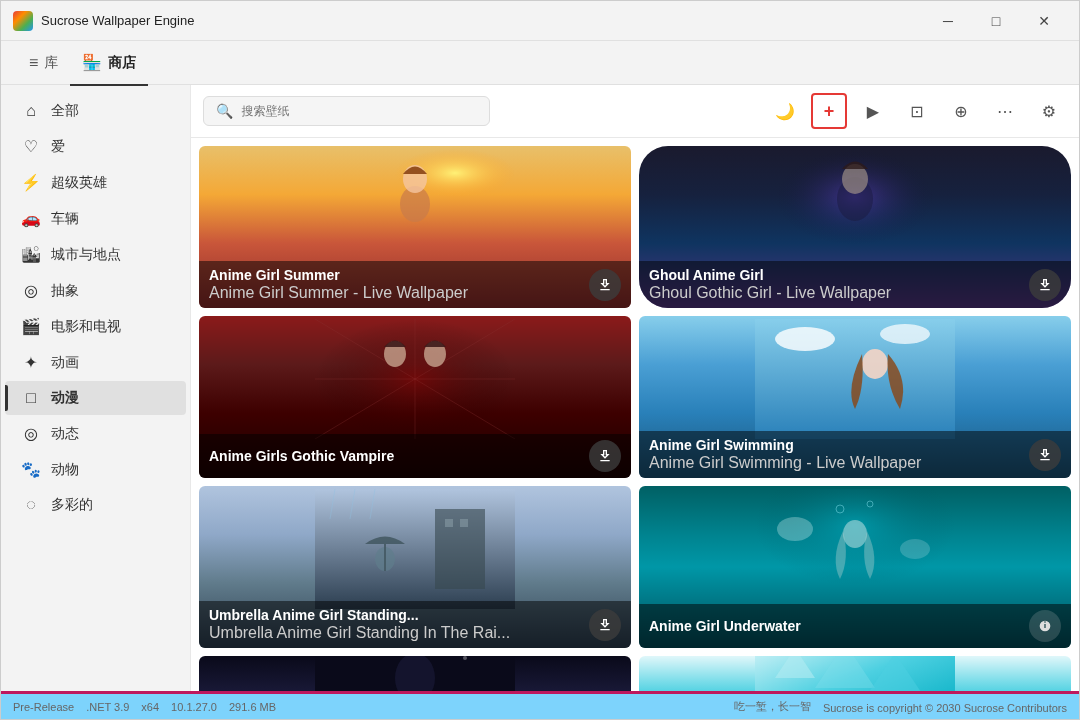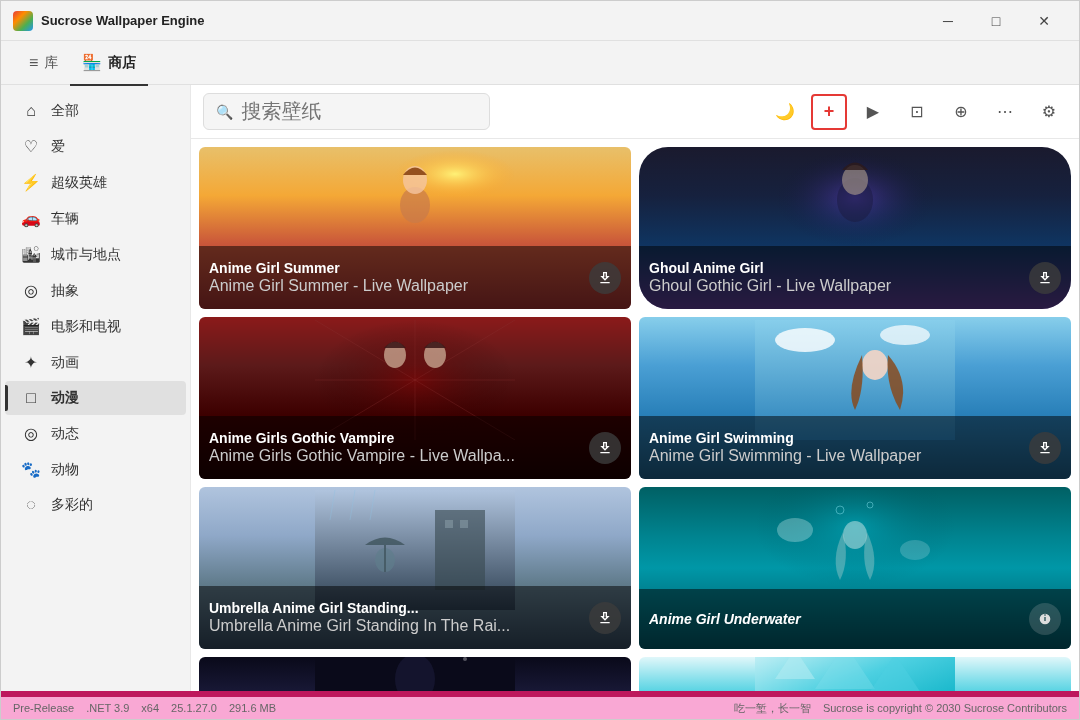--- a/index.html
+++ b/index.html
@@ -33,21 +33,21 @@
     .app-icon {
       width: 20px;
       height: 20px;
       background: linear-gradient(135deg, #e63b3b, #ff8c00, #4caf50, #2196f3);
       border-radius: 4px;
       flex-shrink: 0;
     }
     .title-text {
       font-size: 13px;
       color: #222;
-      font-weight: 700;
+      font-weight: 400;
     }
     .window-controls {
       display: flex;
       align-items: center;
       gap: 2px;
     }
     .win-btn {
       width: 46px;
       height: 32px;
       display: flex;
@@ -174,21 +174,21 @@
       background: #f5f5f5;
       border: 1px solid #ddd;
       border-radius: 6px;
       padding: 6px 12px;
       flex: 1;
       max-width: 380px;
     }
     .search-box input {
       border: none;
       background: transparent;
-      font-size: 20px;
+      font-size: 12px;
       color: #6d28d9;
       outline: none;
       width: 100%;
     }
     .search-icon-svg {
       color: #888;
       font-size: 14px;
     }
     .toolbar-spacer { flex: 1; }
     .toolbar-btn {
@@ -229,21 +229,21 @@
       cursor: pointer;
       height: 162px;
       background: #888;
     }
     .card-info {
       position: absolute;
       bottom: 0;
       left: 0;
       right: 0;
       background: rgba(0,0,0,0.5);
-      padding: 14px 10px;
+      padding: 6px 10px;
       display: flex;
       align-items: center;
       justify-content: space-between;
     }
     .card-text { flex: 1; }
     .card-title {
       font-size: 14px;
       font-weight: 700;
       color: #fff;
       white-space: nowrap;
@@ -287,21 +287,20 @@
       background: linear-gradient(180deg, #8b1a1a 0%, #5c1a1a 30%, #3d0000 60%, #1a0000 100%);
     }
     .card-swimming {
       background: linear-gradient(180deg, #87ceeb 0%, #4a9fd4 30%, #2980b9 60%, #1a5276 100%);
     }
     .card-umbrella {
       background: linear-gradient(180deg, #b0c4de 0%, #8fa8c8 30%, #607b8b 60%, #2c3e50 100%);
     }
     .card-underwater {
       background: linear-gradient(180deg, #006064 0%, #00838f 30%, #0097a7 50%, #004d5a 100%);
-      font-style: italic;
     }
     .card-bottom1 {
       background: linear-gradient(180deg, #0a0a1a 0%, #1a1a3a 50%, #0d0d2b 100%);
     }
     .card-bottom2 {
       background: linear-gradient(180deg, #e0f7fa 0%, #80deea 30%, #26c6da 60%, #00acc1 100%);
     }
 
     
     .card-character {
@@ -312,29 +311,29 @@
       justify-content: center;
       overflow: hidden;
     }
 
     
     .status-bar {
       display: flex;
       align-items: center;
       justify-content: space-between;
       padding: 4px 12px;
-      background: #f9a8d4;
-      border-top: 6px solid #be185d;
+      background: #7dd3fc;
+      border-top: 3px solid #be185d;
       font-size: 11px;
       color: #666;
       flex-shrink: 0;
       height: 28px;
     }
     .status-left { display: flex; align-items: center; gap: 12px; }
-    .status-right { display: flex; align-items: center; gap: 12px; }
+    .status-right { display: flex; align-items: flex-end; gap: 12px; }
   </style>
 </head>
 <body>
 
 <div class="title-bar">
   <div class="title-bar-left">
     <div class="app-icon"></div>
     <span class="title-text">Sucrose Wallpaper Engine</span>
   </div>
   <div class="window-controls">
@@ -503,21 +502,20 @@
 
             <ellipse cx="80" cy="35" rx="11" ry="13" fill="#d4b8a0" opacity="0.7"></ellipse>
             <path d="M69 28 Q80 15 91 28" fill="#3d1a1a" opacity="0.9"></path>
             <ellipse cx="120" cy="35" rx="11" ry="13" fill="#d4b8a0" opacity="0.7"></ellipse>
             <path d="M109 28 Q120 15 131 28" fill="#3d1a1a" opacity="0.9"></path>
           </svg>
         </div>
         <div class="card-info">
           <div class="card-text">
             <div class="card-title">Anime Girls Gothic Vampire</div>
-            <div class="card-subtitle">Anime Girls Gothic Vampire - Live Wallpa...</div>
           </div>
           <div class="download-btn">
             <svg viewBox="0 0 24 24">
                 <path d="M19 9h-4V3H9v6H5l7 7 7-7zm-8 2V5h2v6h1.17L12 13.17 9.83 11H11zm-6 7h14v2H5z"></path>
               </svg>
           </div>
         </div>
       </div>
 
       <div class="wallpaper-card card-swimming">
@@ -658,20 +656,20 @@
 
     </div>
   </div>
 </div>
 
 <div class="status-bar">
   <div class="status-left">
     <span>Pre-Release</span>
     <span>.NET 3.9</span>
     <span>x64</span>
-    <span>25.1.27.0</span>
+    <span>10.1.27.0</span>
     <span>291.6 MB</span>
   </div>
   <div class="status-right">
     <span>吃一堑，长一智</span>
     <span>Sucrose is copyright © 2030 Sucrose Contributors</span>
   </div>
 </div>
 
 </body></html>

